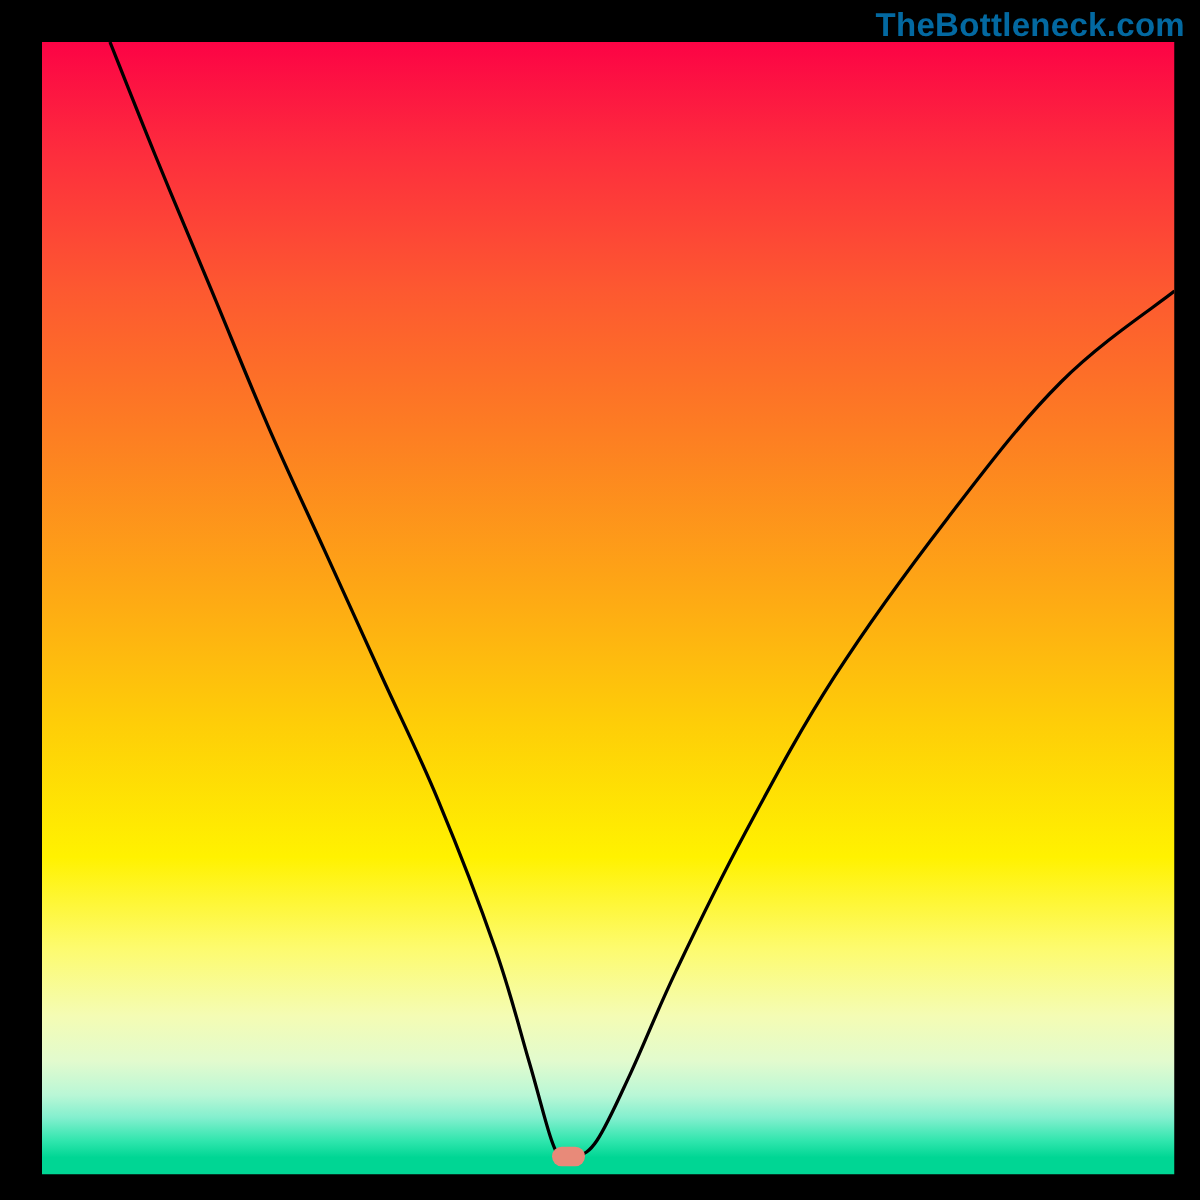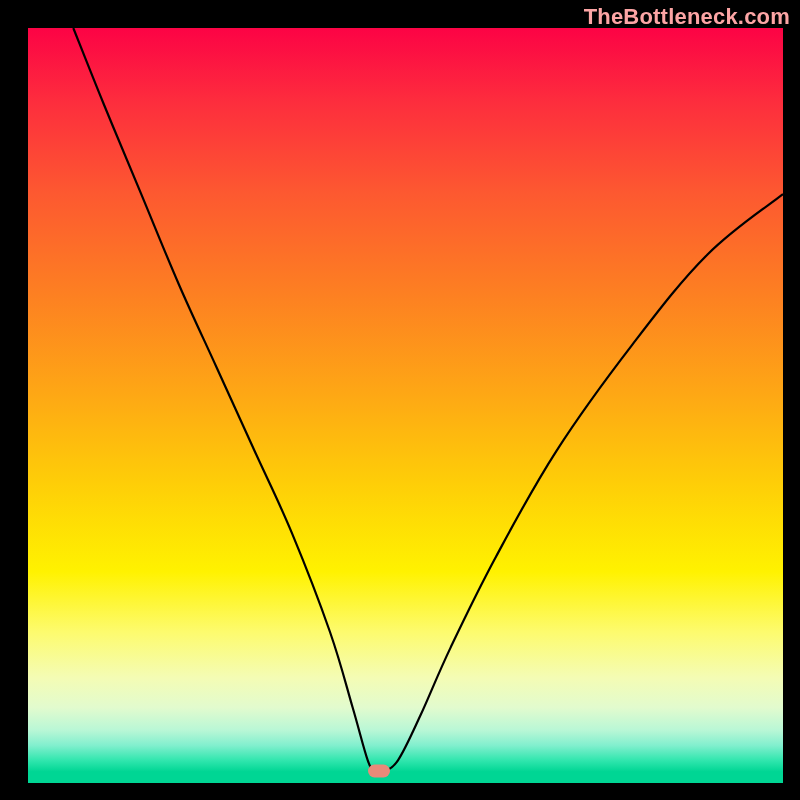--- a/index.html
+++ b/index.html
@@ -14,21 +14,21 @@
   .frame {
     position: relative;
     width: 800px;
     height: 800px;
     background: #000;
   }
   .watermark {
     position: absolute;
     top: 4px;
     right: 10px;
-    color: #fca5a5;
+    color: #0369a1;
     font-size: 22px;
     font-weight: 600;
     letter-spacing: 0.2px;
     z-index: 10;
   }
   .plot-area {
     position: absolute;
     left: 28px;
     top: 28px;
     width: 755px;

